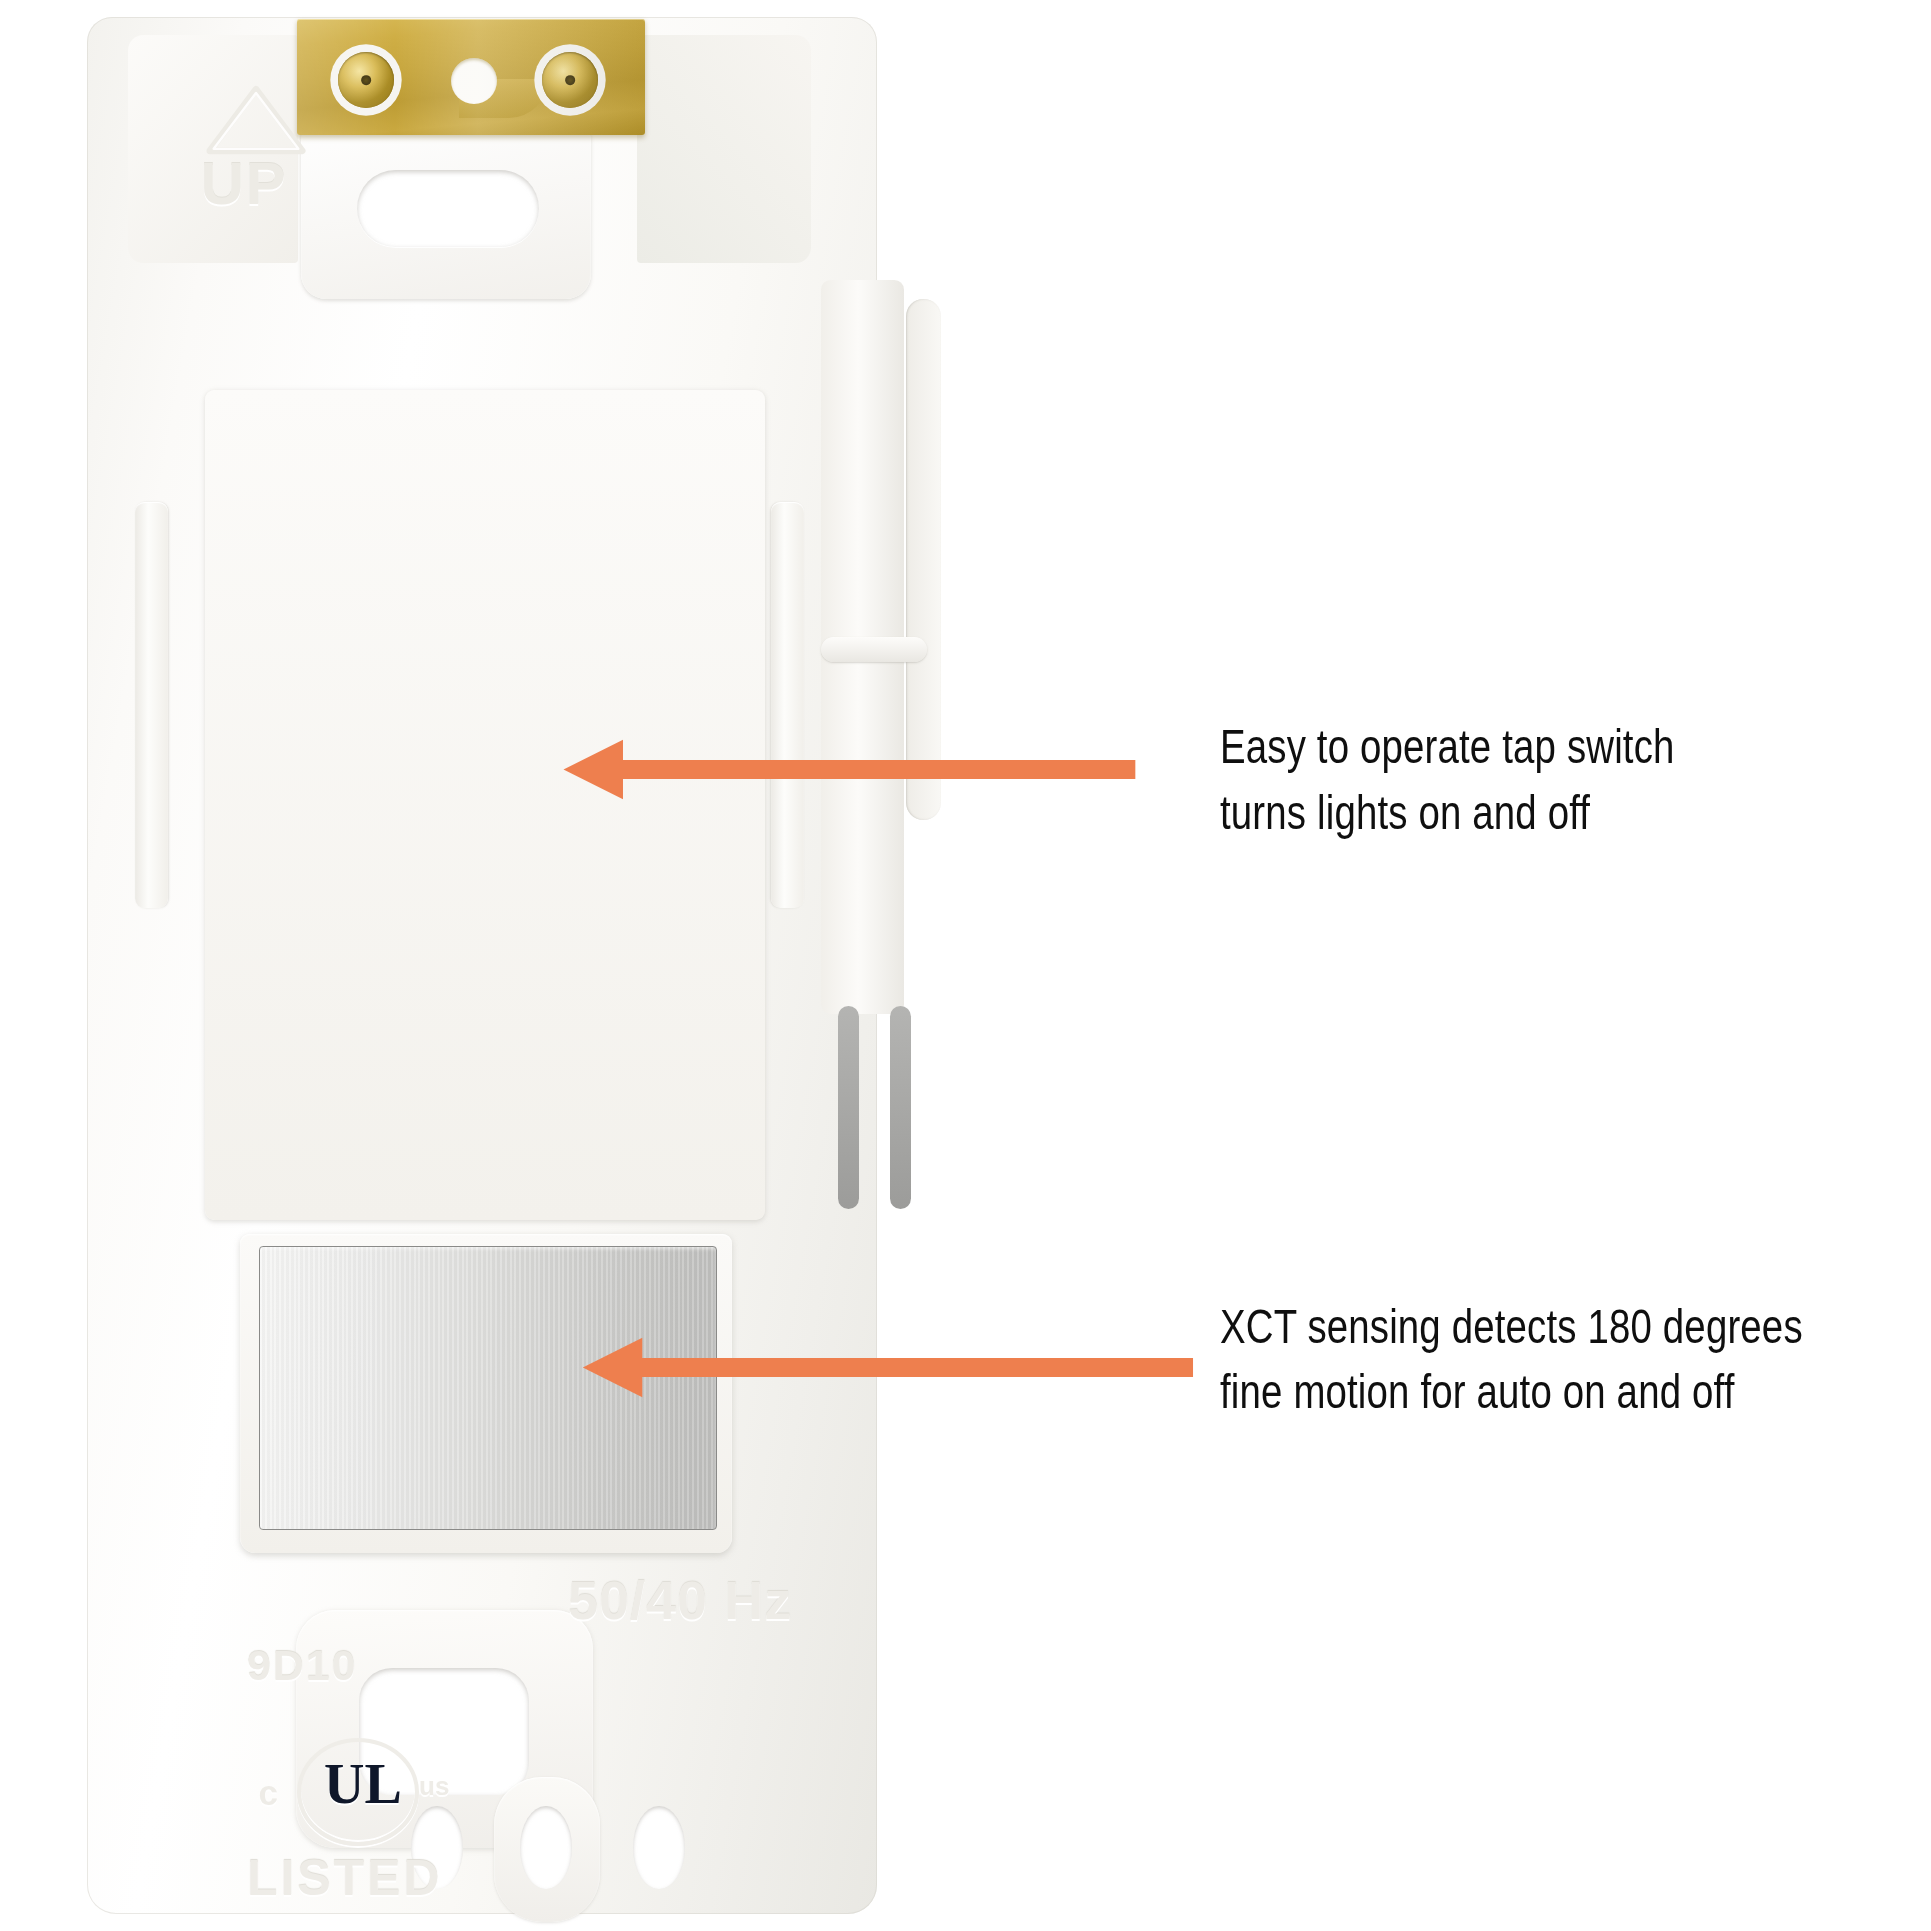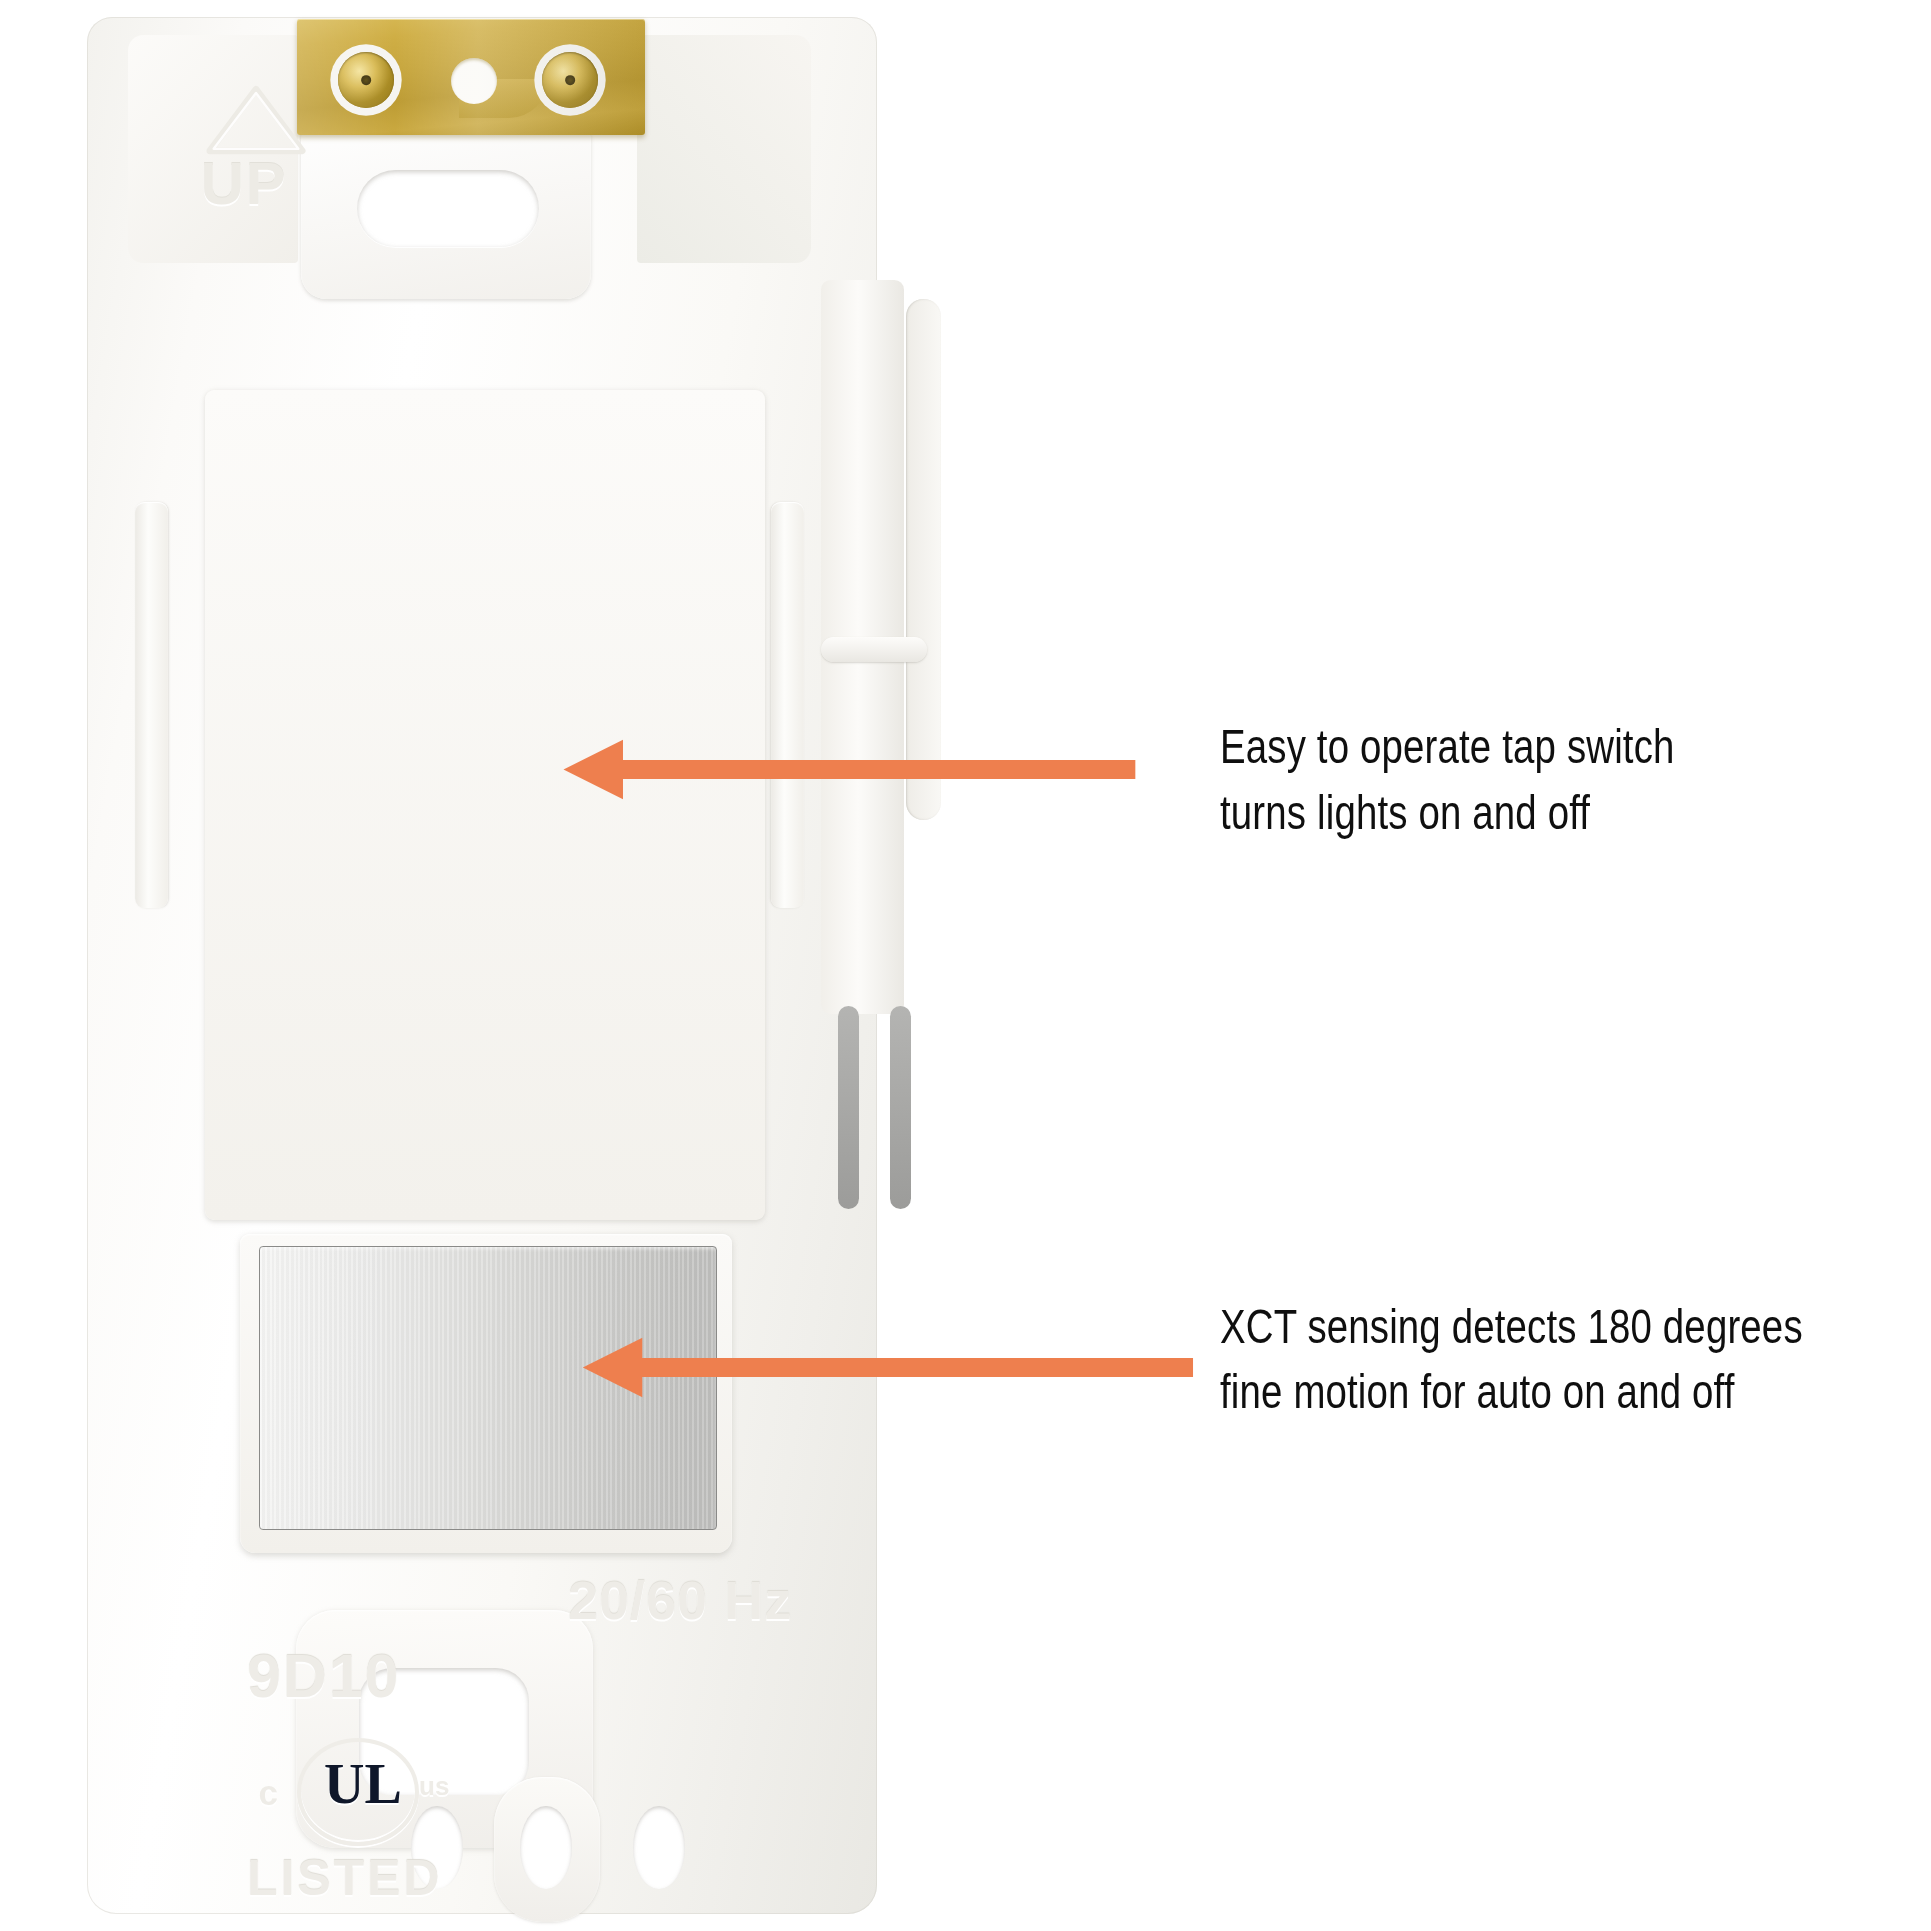--- a/index.html
+++ b/index.html
@@ -216,21 +216,21 @@
 
   .emboss{
     position:absolute;
     font-family:"Liberation Sans", sans-serif;
     font-weight:700;
     color:#eeece7;
     text-shadow:0 1.9px 0 #ffffff, 0 -1px 1px #dedcd5;
     white-space:nowrap;
   }
   .emboss.hz{left:510px;top:1569px;font-size:54px;letter-spacing:1px;}
-  .emboss.code{left:189px;top:1641px;font-size:61px;letter-spacing:1.9px;}
+  .emboss.code{left:189px;top:1641px;font-size:43px;letter-spacing:1.9px;}
   .emboss.listed{left:189px;top:1849px;font-size:50px;letter-spacing:2.9px;}
   .ul-mark{
     position:absolute;left:183px;top:1738px;width:241px;height:106px;
   }
   .ul-circle{
     position:absolute;left:56px;top:0px;width:114px;height:100px;
     border:4.8px solid #efedE8;border-radius:50%;
     box-shadow:0 1.9px 0 #ffffff, inset 0 -1.9px 0 #ffffff;
   }
   .ul-u{position:absolute;left:83px;top:13.5px;font-size:56px;font-weight:700;color:#0f172a;
@@ -301,21 +301,21 @@
     <div class="prong p1"></div>
     <div class="prong p2"></div>
 
     <div class="boss-bottom"></div>
     <div class="slot-bottom"></div>
     <div class="hole-boss"></div>
     <div class="small-hole h1"></div>
     <div class="small-hole h2"></div>
     <div class="small-hole h3"></div>
 
-    <div class="emboss hz">20/60 Hz</div>
+    <div class="emboss hz">50/40 Hz</div>
     <div class="emboss code">9D10</div>
 
     <div class="ul-mark">
       <div class="ul-circle"></div>
       <div class="ul-u">UL</div>
       <div class="ul-c">c</div>
       <div class="ul-us">us</div>
     </div>
     <div class="emboss listed">LISTED</div>
   </div>

